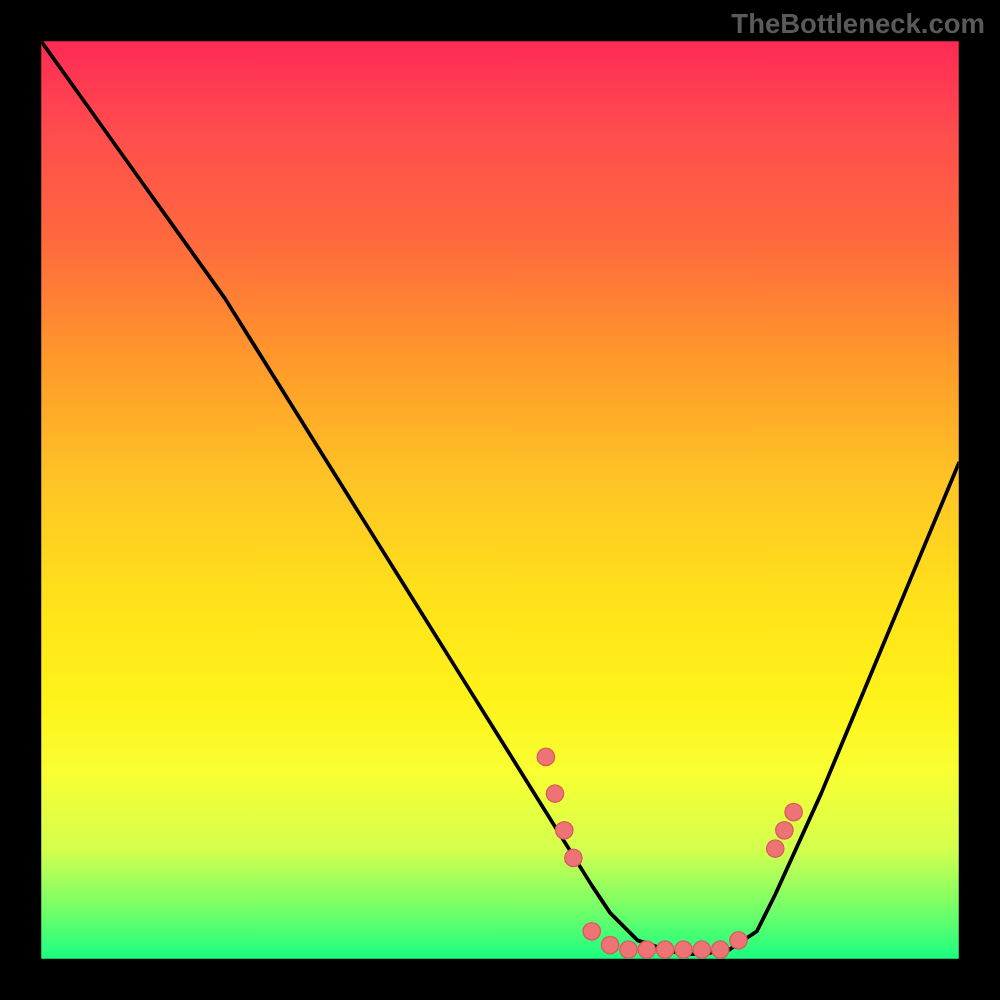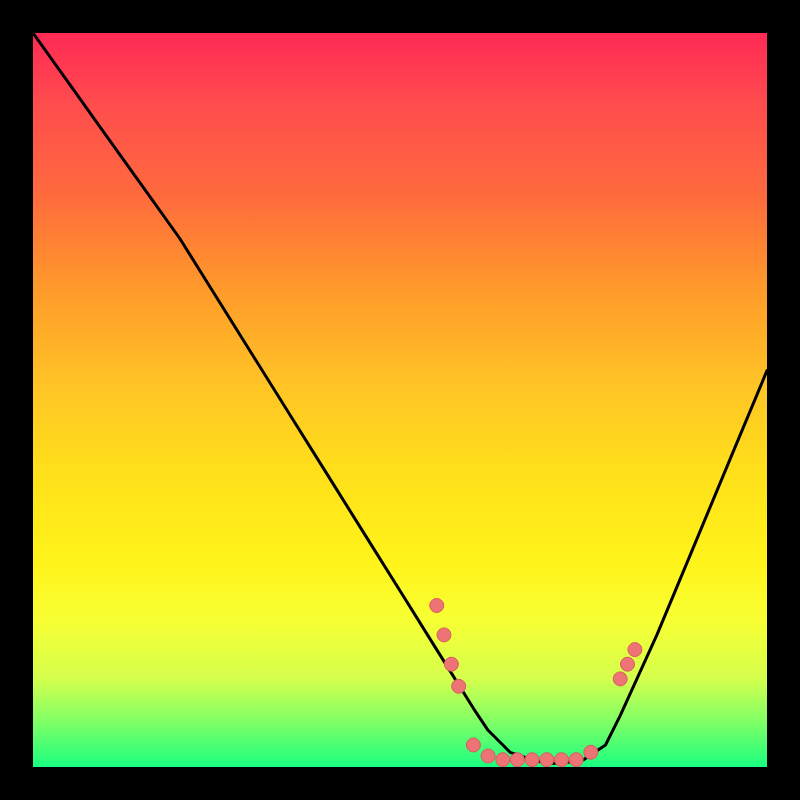--- a/index.html
+++ b/index.html
@@ -52,20 +52,21 @@
     left: 0;
     top: 0;
     width: 734px;
     height: 734px;
   }
 </style>
 </head>
 <body>
 
 <div class="container">
+  <div class="watermark">TheBottleneck.com</div>
   <div class="plot-area">
     <svg class="curve" viewBox="0 0 734 734" preserveAspectRatio="none">
       <g id="curve-group">
           <path d="M0.0 0.0 L36.7 51.4 L73.4 102.8 L110.1 154.1 L146.8 205.5 L183.5 264.2 L220.2 323.0 L256.9 381.7 L293.6 440.4 L330.3 499.1 L367.0 557.8 L403.7 616.6 L440.4 675.3 L455.1 697.3 L477.1 719.3 L499.1 726.7 L513.8 730.3 L528.5 730.3 L550.5 726.7 L572.5 712.0 L587.2 682.6 L623.9 601.9 L660.6 513.8 L697.3 425.7 L734.0 337.6" fill="none" stroke="#000000" stroke-width="3" stroke-linecap="round" stroke-linejoin="round"></path>
         </g>
       <g id="points-group">
           <circle cx="403.7" cy="572.5" r="7" fill="#ed7374" stroke="#d85a5f" stroke-width="1"></circle>
           <circle cx="411.0" cy="601.9" r="7" fill="#ed7374" stroke="#d85a5f" stroke-width="1"></circle>
           <circle cx="418.4" cy="631.2" r="7" fill="#ed7374" stroke="#d85a5f" stroke-width="1"></circle>
           <circle cx="425.7" cy="653.3" r="7" fill="#ed7374" stroke="#d85a5f" stroke-width="1"></circle>

